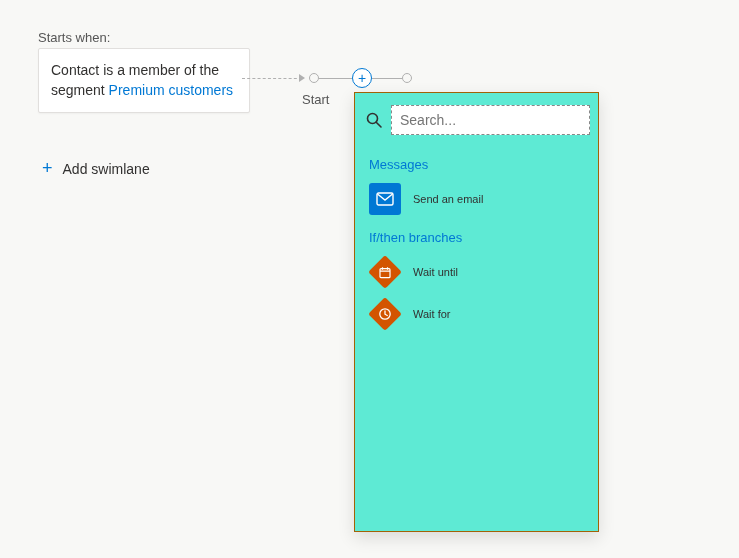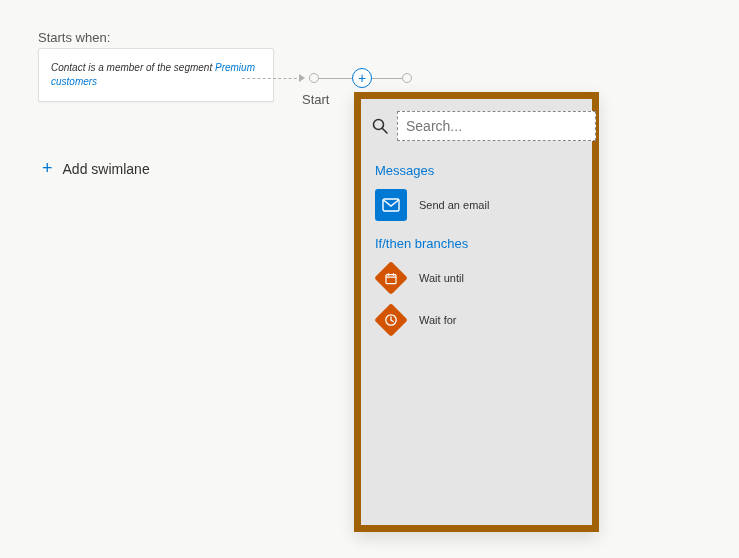--- a/index.html
+++ b/index.html
@@ -17,30 +17,29 @@
       position: absolute;
       top: 30px;
       left: 38px;
       font-size: 13px;
       color: #555;
     }
     .start-card {
       position: absolute;
       top: 48px;
       left: 38px;
-      width: 236px;
+      width: 212px;
       background: #fff;
       border: 1px solid #e1dfdd;
       border-radius: 2px;
       padding: 12px 12px;
       box-shadow: 0 1px 2px rgba(0,0,0,0.04);
       line-height: 1.4;
-      font-size: 10px;
-      color: #323130;
-      font-style: italic;
+      font-size: 14px;
+      color: #323130;
     }
     .start-card .segment-link { color: #0078d4; }
     .connector {
       position: absolute;
       top: 74px;
       left: 242px;
       width: 170px;
       height: 20px;
     }
     .dash-line {
@@ -122,22 +121,22 @@
       color: #0078d4;
       font-size: 18px;
       font-weight: 400;
     }
     .popup {
       position: absolute;
       top: 92px;
       left: 354px;
       width: 245px;
       height: 440px;
-      background: #e5e5e5;
-      border: 7px solid #a16207;
+      background: #5eead4;
+      border: 1px solid #a16207;
       box-shadow: 0 6px 16px rgba(0,0,0,0.12);
       padding: 10px 0 10px 0;
     }
     .search-row {
       display: flex;
       align-items: center;
       padding: 2px 10px 8px 10px;
       gap: 8px;
     }
     .search-icon svg { display: block; }

